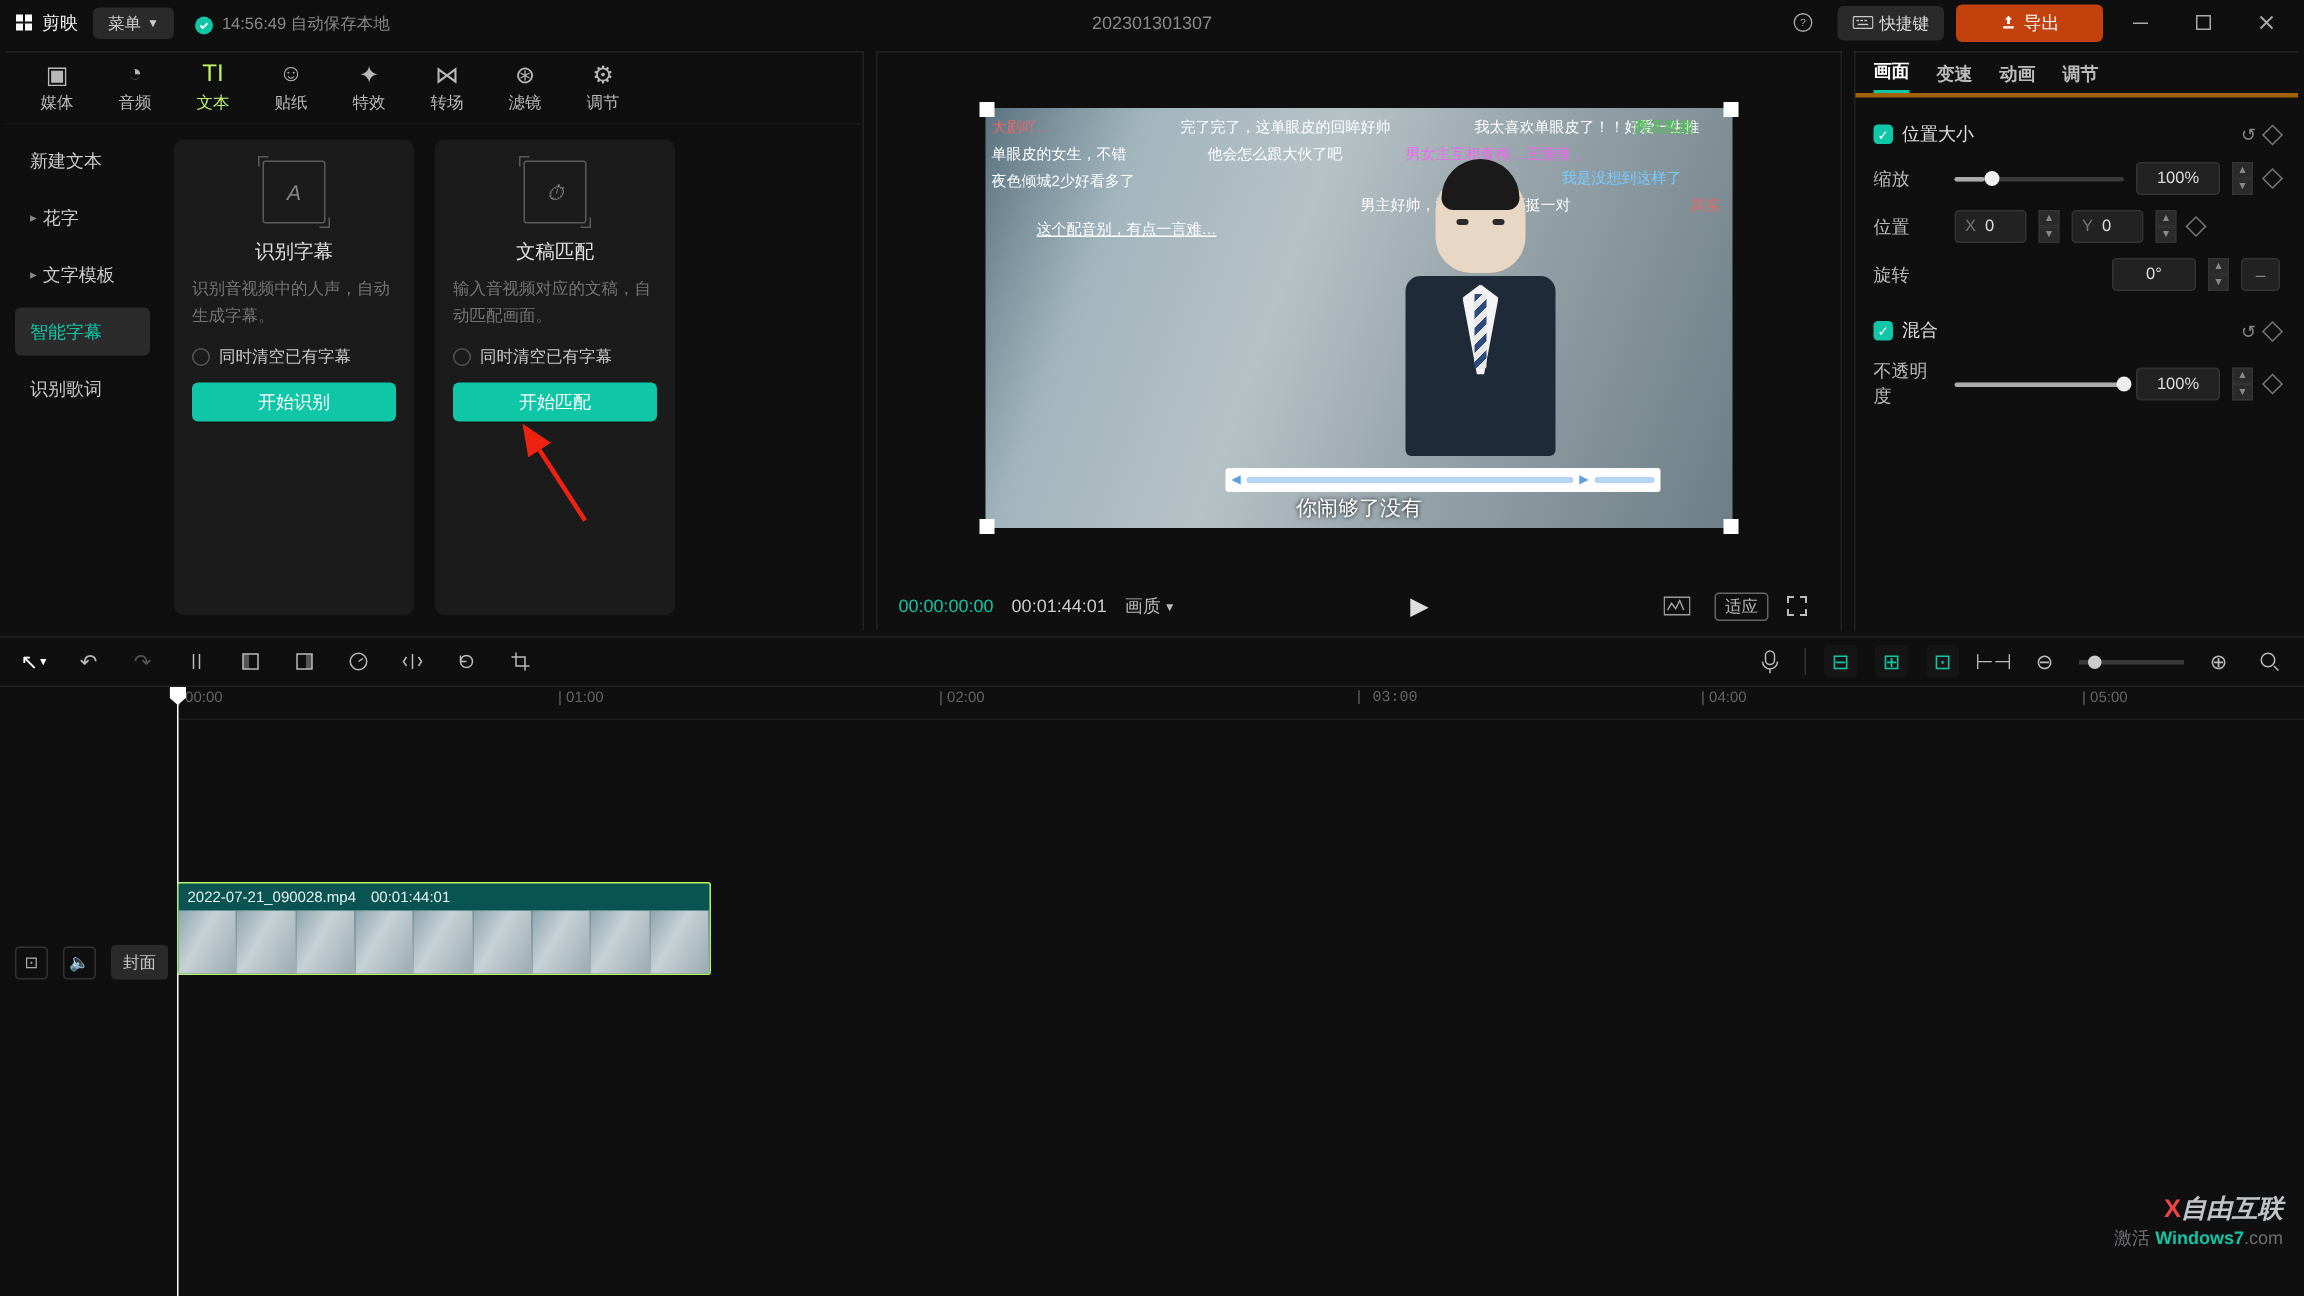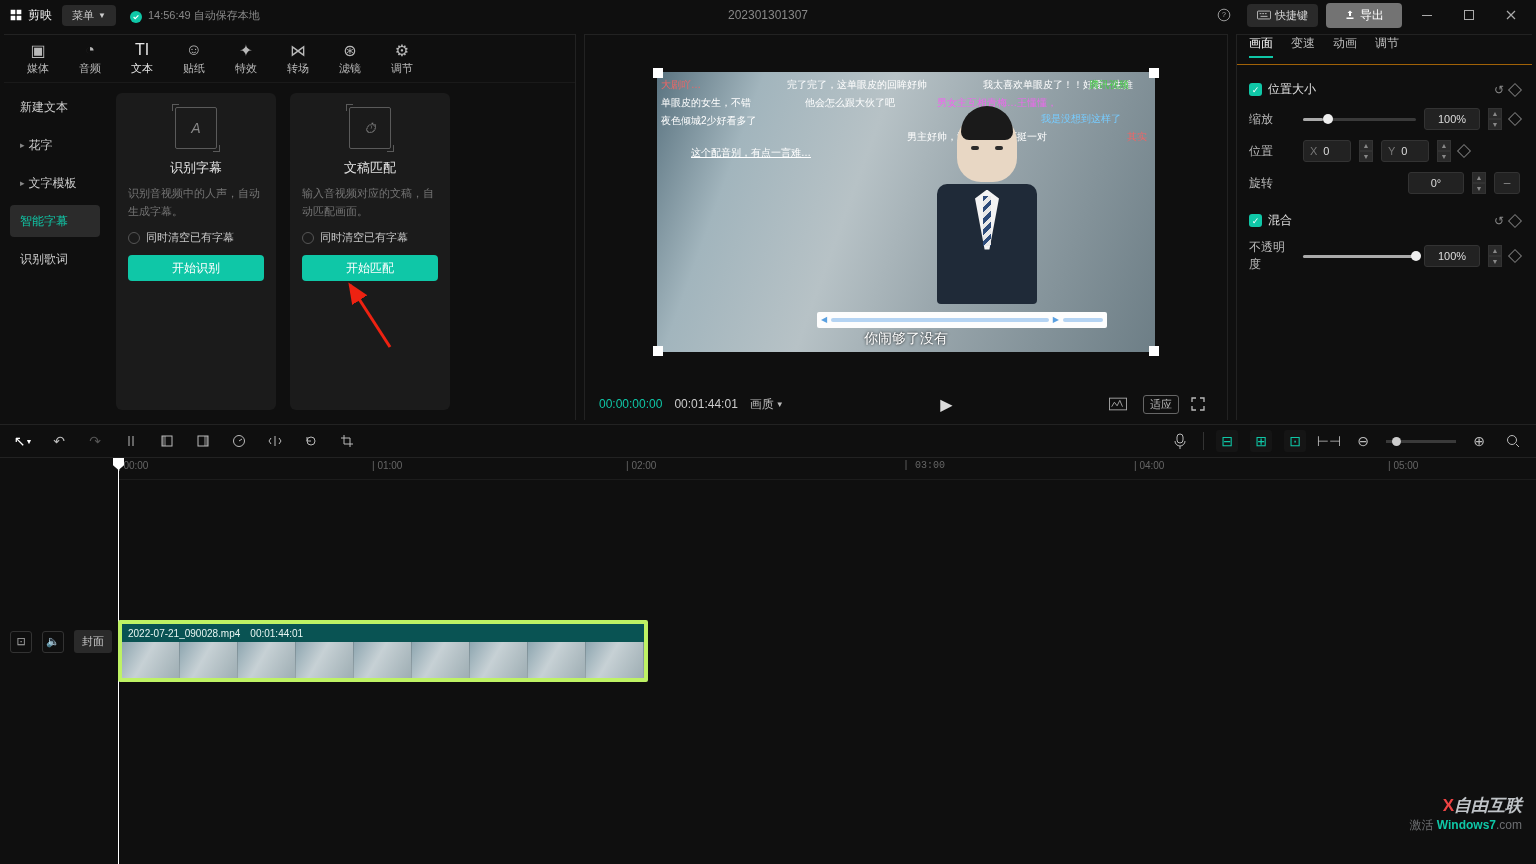--- a/index.html
+++ b/index.html
@@ -9,35 +9,35 @@
 .titlebar { height: 30px; background: #0f0f0f; display: flex; align-items: center; padding: 0 8px; }
 .logo { display: flex; align-items: center; gap: 4px; color: #eee; font-size: 12px; font-weight: 500; }
 .logo-icon { width: 16px; height: 16px; }
 .menu-btn { background: #2a2a2a; color: #ccc; padding: 3px 10px; border-radius: 4px; margin-left: 10px; display: flex; align-items: center; gap: 4px; cursor: pointer; font-size: 11px; }
 .autosave { display: flex; align-items: flex-end; gap: 6px; margin-left: 14px; color: #888; font-size: 11px; }
 .save-dot { width: 12px; height: 12px; border-radius: 50%; background: #0fc7a7; display:flex;align-items:center;justify-content:center; }
 .project-name { position: absolute; left: 50%; transform: translateX(-50%); color: #888; font-size: 12px; }
 .title-right { margin-left: auto; display: flex; align-items: center; gap: 8px; }
 .title-icon-btn { width: 30px; height: 24px; display: flex; align-items: center; justify-content: center; color: #aaa; cursor: pointer; }
 .shortcut-btn { background: #2a2a2a; color: #ddd; padding: 4px 10px; border-radius: 4px; display: flex; align-items: center; gap: 4px; cursor: pointer; font-size: 11px; }
-.export-btn { background: #737373; color: #fff; padding: 4px 18px; border-radius: 4px; display: flex; align-items: center; gap: 4px; cursor: pointer; font-size: 12px; font-weight: 500; }
+.export-btn { background: #c2410c; color: #fff; padding: 4px 29px; border-radius: 4px; display: flex; align-items: center; gap: 4px; cursor: pointer; font-size: 12px; font-weight: 500; }
 .win-btn { width: 34px; height: 24px; display: flex; align-items: center; justify-content: center; color: #aaa; cursor: pointer; }
 
 
 .main { display: flex; height: 394px; }
 .left-panel { width: 572px; background: #0f0f0f; border: 1px solid #222; border-left: none; border-bottom: none; display: flex; flex-direction: column; margin: 4px; }
 .preview-panel { flex: 1; background: #0f0f0f; border: 1px solid #222; border-bottom: none; margin: 4px; display: flex; flex-direction: column; }
 .right-panel { width: 296px; background: #0f0f0f; border: 1px solid #222; border-right: none; border-bottom: none; margin: 4px; }
 
 
 .top-tabs { height: 48px; display: flex; align-items: center; padding: 0 8px; gap: 0; border-bottom: 1px solid #1a1a1a; }
 .top-tab { width: 52px; height: 48px; display: flex; flex-direction: column; align-items: center; justify-content: center; gap: 2px; cursor: pointer; color: #b8b8b8; }
 .top-tab .tab-icon { font-size: 16px; height: 18px; display:flex; align-items:center; }
 .top-tab .tab-lbl { font-size: 11px; }
-.top-tab.active { color: #e5e5e5; }
+.top-tab.active { color: #bef264; }
 
 
 .text-content { display: flex; flex: 1; }
 .text-sidebar { width: 102px; padding: 8px 6px; display: flex; flex-direction: column; gap: 6px; }
 .side-item { height: 32px; display: flex; align-items: center; padding: 0 10px; color: #ccc; border-radius: 4px; cursor: pointer; font-size: 12px; }
 .side-item.active { background: #2b2b2b; color: #0fc7a7; }
 .side-item .caret { margin-right: 4px; font-size: 9px; color: #888; }
 
 .card-row { display: flex; gap: 14px; padding: 10px; }
 .card { width: 160px; background: #1b1b1b; border-radius: 6px; padding: 14px 12px 12px; display: flex; flex-direction: column; align-items: center; }
@@ -64,21 +64,21 @@
 .danmu { position:absolute; font-size:10px; white-space:nowrap; }
 .preview-ctrl { height: 32px; display: flex; align-items: center; padding: 0 14px; gap: 12px; }
 .time-cur { color: #0fc7a7; font-size: 12px; }
 .time-tot { color: #ccc; font-size: 12px; }
 .quality { display:flex; align-items:center; gap:2px; color:#bbb; font-size:12px; cursor:pointer; }
 .play-btn { margin-left: auto; margin-right: auto; color:#ddd; font-size:16px; cursor:pointer; }
 .pv-icon { color:#bbb; width:22px; text-align:center; cursor:pointer; }
 .ratio-chip { border:1px solid #666; border-radius:3px; padding:1px 6px; font-size:11px; color:#bbb; cursor:pointer; }
 
 
-.prop-tabs { height: 30px; display:flex; align-items:flex-start; gap: 18px; padding:0 12px; border-bottom:1px solid #a16207; }
+.prop-tabs { height: 30px; display:flex; align-items:flex-end; gap: 18px; padding:0 12px; border-bottom:3px solid #a16207;font-weight:bold; }
 .prop-tab { color:#bbb; font-size:12px; cursor:pointer; padding-bottom:4px; }
 .prop-tab.active { color:#fff; border-bottom:2px solid #0fc7a7; }
 .sub-tabs { height: 30px; display:flex; border-bottom:1px solid #1f1f1f; }
 .sub-tab { flex:1; display:flex; align-items:center; justify-content:center; font-size:11px; color:#888; cursor:pointer; }
 .sub-tab.active { background:#2a2a2a; color:#eee; }
 .prop-body { padding: 10px 12px; }
 .sec-h { display:flex; align-items:center; gap:6px; color:#e0e0e0; font-size:12px; margin:6px 0 10px; }
 .sec-h .spacer { flex:1; }
 .chk { width:13px; height:13px; border-radius:3px; background:#0fc7a7; display:flex;align-items:center;justify-content:center;color:#fff;font-size:9px; }
 .diamond { width:10px; height:10px; border:1px solid #777; transform:rotate(45deg); cursor:pointer; }
@@ -106,21 +106,21 @@
 
 .timeline { height: 406px; background:#0f0f0f; position:relative; }
 .ruler { height:22px; position:relative; border-bottom:1px solid #1c1c1c; margin-left:118px; }
 .ruler .tick { position:absolute; top:2px; color:#666; font-size:10px; }
 .playhead { position:absolute; left:118px; top:0; bottom:0; width:1px; background:#fff; }
 .playhead::before { content:""; position:absolute; left:-5px; top:0; width:11px; height:12px; background:#fff; clip-path: polygon(0 0,100% 0,100% 60%,50% 100%,0 60%); }
 .track-area { position:absolute; left:0; right:0; top:22px; bottom:0; }
 .track-controls { position:absolute; left:10px; top:150px; display:flex; align-items:center; gap:10px; }
 .tc-btn { width:22px; height:22px; border:1px solid #333; border-radius:3px; display:flex; align-items:center; justify-content:center; color:#aaa; cursor:pointer; font-size:11px; }
 .cover-chip { background:#2a2a2a; padding:4px 8px; border-radius:3px; color:#ccc; font-size:11px; }
-.clip { position:absolute; left:118px; top:140px; width:530px; height:62px; background:#0d6f6f; border:4px solid #bef264; border-radius:2px; overflow:hidden; }
+.clip { position:absolute; left:118px; top:108px; width:356px; height:62px; background:#0d6f6f; border:1px solid #bef264; border-radius:2px; overflow:hidden; }
 .clip-head { height:18px; background:rgba(0,0,0,0.25); display:flex; align-items:center; gap:10px; padding:0 6px; color:#e8f6f2; font-size:10px; }
 .clip-thumbs { height:44px; display:flex; }
 .clip-thumbs div { flex:1; background:linear-gradient(120deg,#8ea6b0,#c7d1d5 40%,#9aaab0); border-right:1px solid rgba(0,0,0,0.15); }
 
 
 .watermark { position:absolute; right:14px; bottom:30px; text-align:right; }
 .watermark .l1 { font-size:17px; color:#c0c4c8; font-weight:600; font-style:italic; }
 .watermark .l1 b { color:#e44; font-style:normal; }
 .watermark .l2 { font-size:12px; color:#6d6f72; }
 .watermark .l2 b { color:#0fc7a7; }

